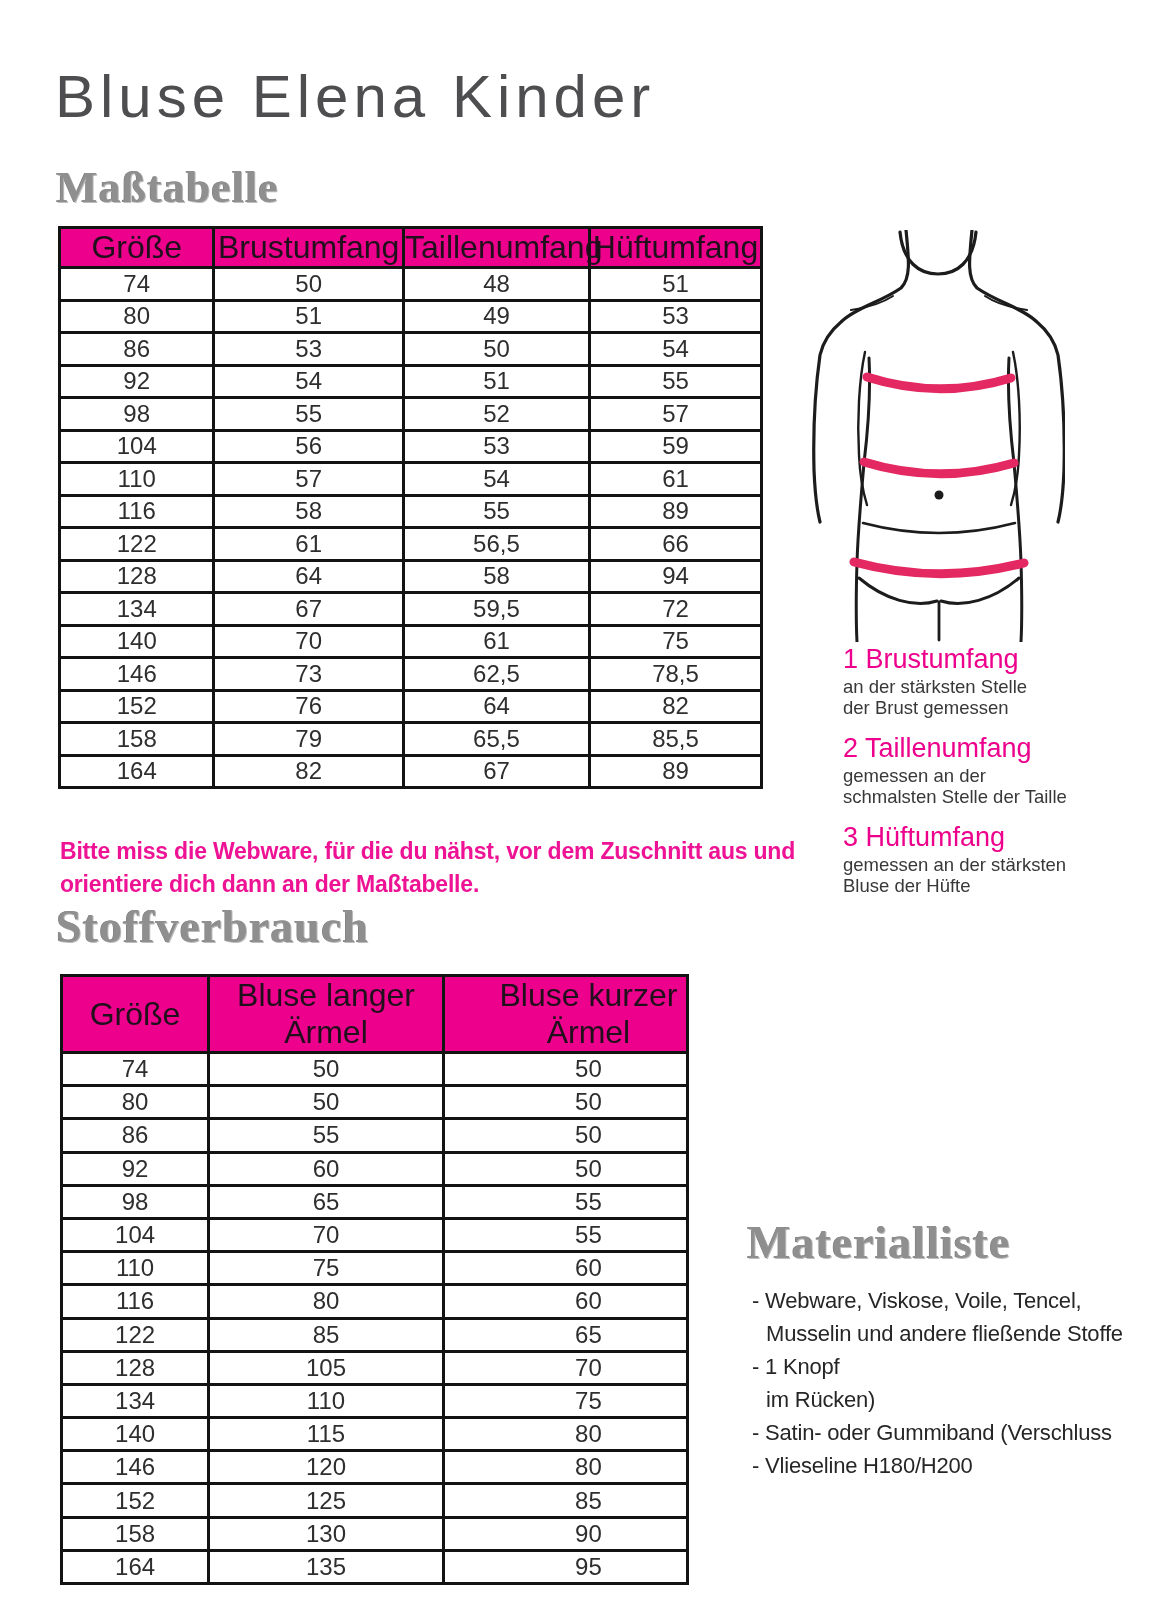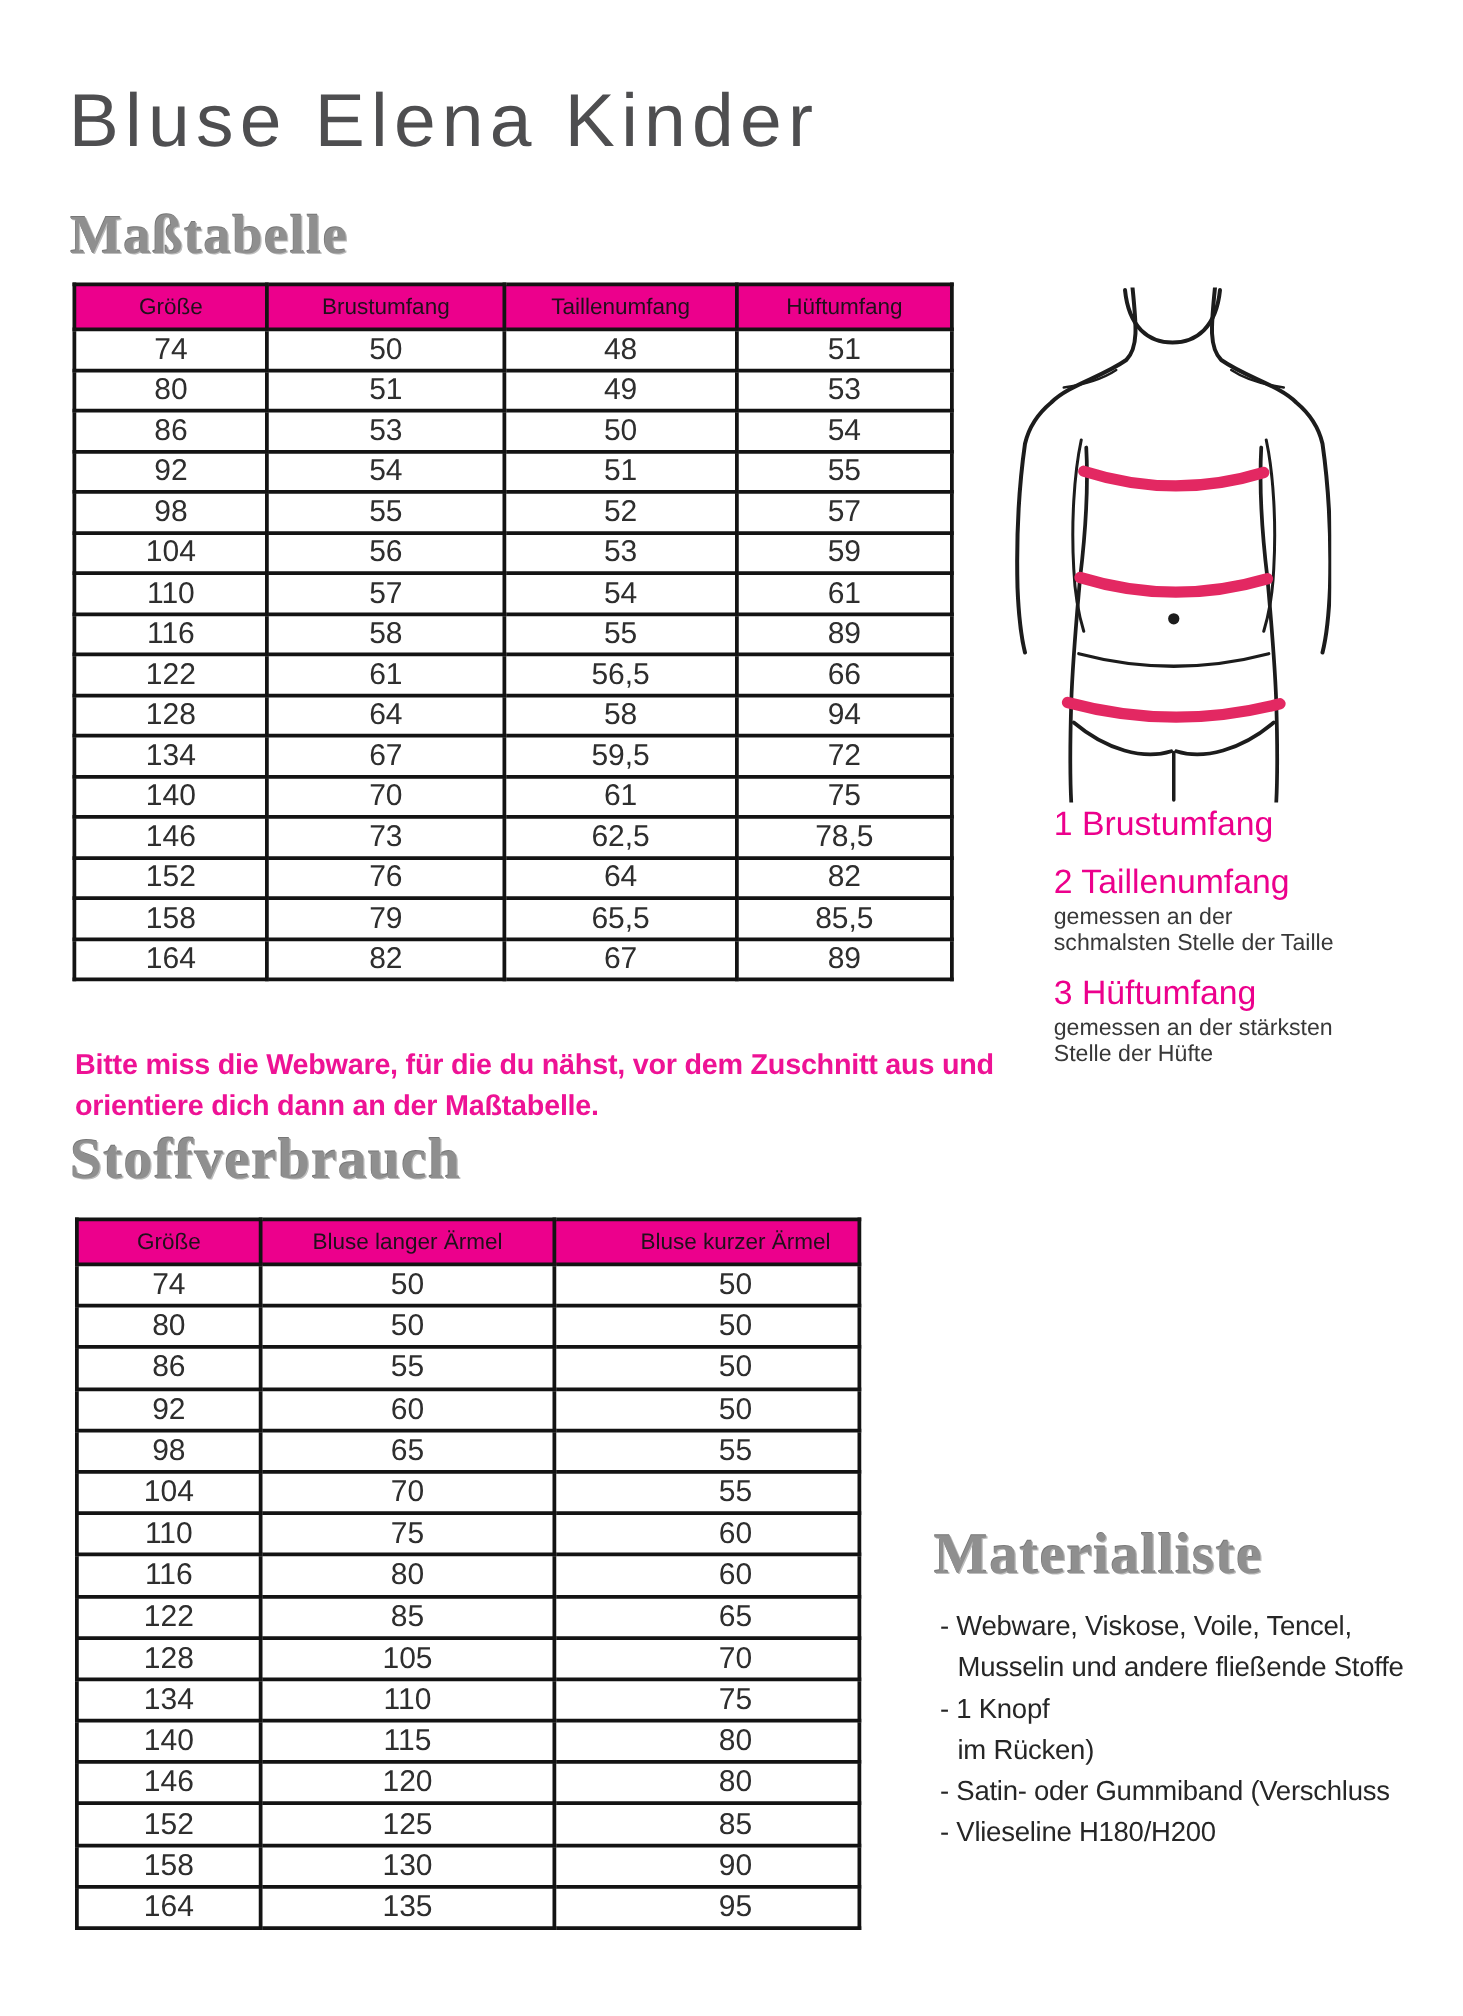--- a/index.html
+++ b/index.html
@@ -52,21 +52,21 @@
     border-collapse:collapse;
     table-layout:fixed;
     background:#fff;
   }
   #table1{left:58px; top:182px; width:705px;}
   #table2{left:60px; top:930px; width:629px;}
   .m-table th{
     background:var(--magenta);
     color:#20101b;
     font-weight:normal;
-    font-size:18px;
+    font-size:32px;
     height:36px;
     border:3px solid #131313;
     text-align:center;
     vertical-align:middle;
   }
   .m-table td{
     font-size:24px;
     color:#2e2e2e;
     height:32.5px;
     border:3px solid #131313;
@@ -278,33 +278,37 @@
         <path d="M 71 232 Q 146 255 221 233" stroke-width="9"></path>
         <path d="M 61 332 Q 146 355 231 333" stroke-width="9"></path>
       </g>
       <circle cx="146" cy="265" r="4.5" fill="#1c1c1c"></circle>
     </svg>
   </div>
 
   <div class="legend">
     <div class="legend-block">
       <div class="legend-title">1 Brustumfang</div>
+      <div class="legend-desc">
+        <span>an der stärksten Stelle</span><br>
+        <span>der Brust gemessen</span>
+      </div>
     </div>
     <div class="legend-block">
       <div class="legend-title">2 Taillenumfang</div>
       <div class="legend-desc">
         <span>gemessen an der</span><br>
         <span>schmalsten Stelle der Taille</span>
       </div>
     </div>
     <div class="legend-block">
       <div class="legend-title">3 Hüftumfang</div>
       <div class="legend-desc">
         <span>gemessen an der stärksten</span><br>
-        <span>Stelle der Hüfte</span>
+        <span>Bluse der Hüfte</span>
       </div>
     </div>
   </div>
 
   <h2 class="fab-heading h-stoff">Stoffverbrauch</h2>
 
   <table class="m-table" id="table2">
       <thead>
         <tr>
           <th>Größe</th>

